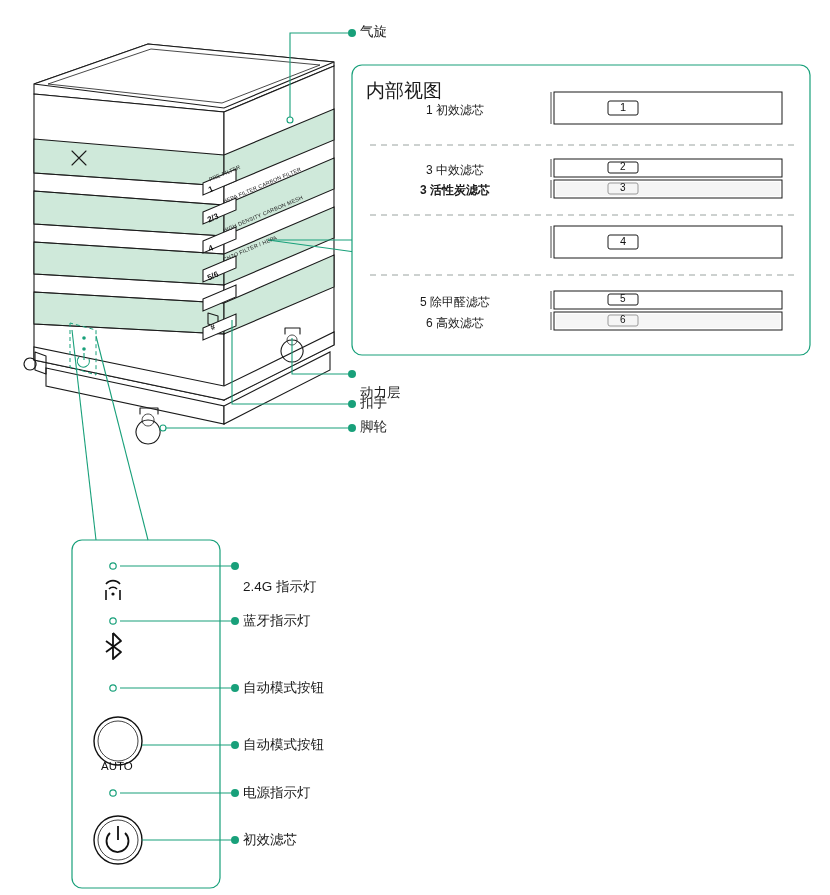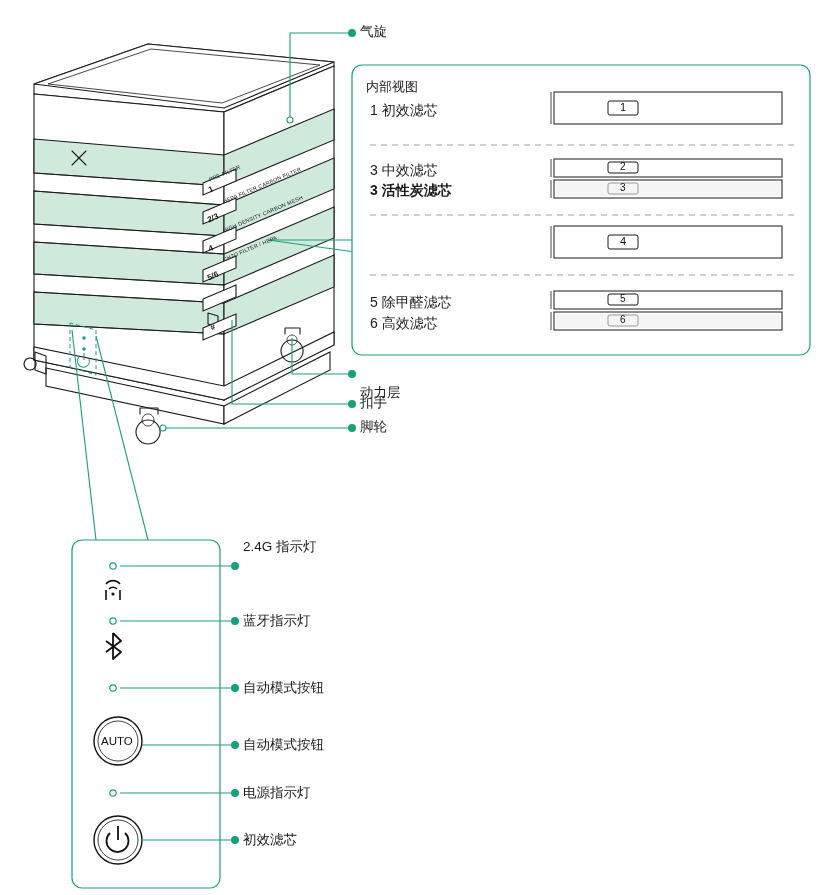--- a/index.html
+++ b/index.html
@@ -19,31 +19,31 @@
     position:absolute;
     font-size: 13px;
     color: #1a1a1a;
     white-space: nowrap;
     line-height: 1;
   }
   .lbl-cn { font-size: 13.5px; }
 
   .panel-title {
     position:absolute;
-    font-size: 13px;
+    font-size: 19px;
     color:#1a1a1a;
     white-space:nowrap;
   }
 
   .filter-label {
     position:absolute;
-    font-size: 14px;
+    font-size: 12px;
     color:#1a1a1a;
     white-space:nowrap;
-    text-align:left;
+    text-align:center;
   }
 
   .side-tag {
     position:absolute;
     font-size: 5.5px;
     color:#222;
     white-space:nowrap;
     transform-origin: left top;
     letter-spacing: .2px;
   }
@@ -59,20 +59,21 @@
     position:absolute;
     font-size: 11px;
     color:#111;
     white-space:nowrap;
   }
   .auto-txt {
     position:absolute;
     font-size: 11.5px;
     color:#111;
     white-space:nowrap;
+    margin-top:25px;
   }
 </style>
 </head>
 <body>
 
 <div class="stage">
 
   <svg class="layer" viewBox="0 0 830 895">
     <defs>
       <style>
@@ -302,21 +303,21 @@
   <div class="side-num" style="left:206px; top:216px; transform: rotate(-23deg);">2/3</div>
 
   <div class="side-tag" style="left:222px; top:228px; transform: rotate(-23deg);">HIGH DENSITY CARBON MESH</div>
   <div class="side-num" style="left:207px; top:245px; transform: rotate(-23deg);">4</div>
 
   <div class="side-tag" style="left:222px; top:257px; transform: rotate(-23deg);">CH2O FILTER / HEPA</div>
   <div class="side-num" style="left:206px; top:274px; transform: rotate(-23deg);">5/6</div>
 
   <div class="side-num" style="left:209px; top:324px; transform: rotate(-23deg);">#</div>
 
-  <div class="lbl lbl-cn" style="left:243px; top:540px;text-align:center;">2.4G 指示灯</div>
+  <div class="lbl lbl-cn" style="left:243px; top:580px;text-align:center;">2.4G 指示灯</div>
   <div class="lbl lbl-cn" style="left:243px; top:614px;">蓝牙指示灯</div>
   <div class="lbl lbl-cn" style="left:243px; top:681px;">自动模式按钮</div>
   <div class="lbl lbl-cn" style="left:243px; top:738px;">自动模式按钮</div>
   <div class="lbl lbl-cn" style="left:243px; top:786px;">电源指示灯</div>
   <div class="lbl lbl-cn" style="left:243px; top:833px;">初效滤芯</div>
 
   <div class="auto-txt" style="left:101px; top:735px;">AUTO</div>
 
 </div>
 

